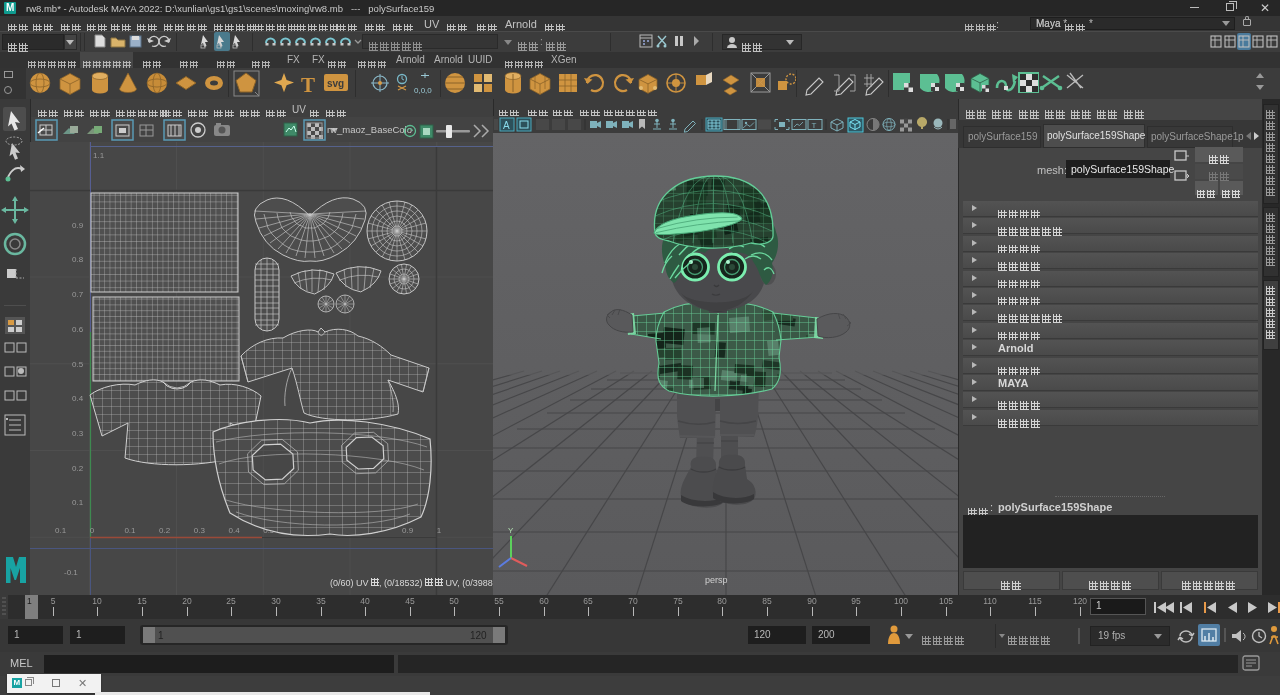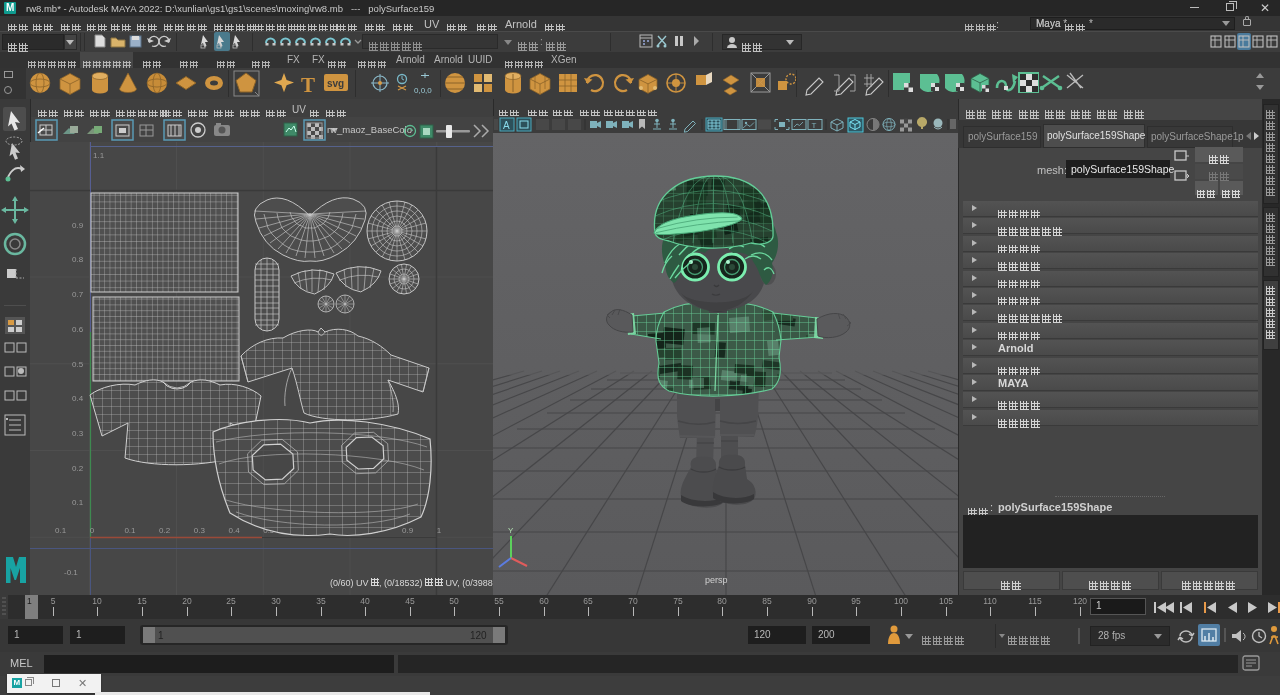--- a/index.html
+++ b/index.html
@@ -1046,21 +1046,21 @@
     <circle cx="8" cy="5" r="3.5" fill="#e09a3c"></circle>
     <path d="M2,20 c0,-8 3,-11 6,-11 c3,0 6,3 6,11 z" fill="#e09a3c"></path>
   </svg>
 <div class="abs" style="left:905px;top:634px;border-left:4px solid transparent;border-right:4px solid transparent;border-top:5px solid #999"></div>
 <div class="abs" style="left:922px;top:631px"><span class="z" style="--c:#9a9a9a;"><i></i><i></i><i></i><i></i></span></div>
 <div class="abs" style="left:995px;top:624px;width:1px;height:24px;background:#2b2b2b"></div>
 <div class="abs" style="left:999px;top:634px;border-left:3.5px solid transparent;border-right:3.5px solid transparent;border-top:4px solid #888"></div>
 <div class="abs" style="left:1008px;top:631px"><span class="z" style="--c:#9a9a9a;"><i></i><i></i><i></i><i></i></span></div>
 <div class="abs" style="left:1078px;top:628px;width:2px;height:16px;background:#555"></div>
 <div class="abs" style="left:1090px;top:626px;width:80px;height:20px;background:#2b2b2b;border:1px solid #222"></div>
-<div class="abs t" style="left:1098px;top:630px;font-size:10px;color:#b0b0b0;">28 fps</div>
+<div class="abs t" style="left:1098px;top:630px;font-size:10px;color:#b0b0b0;">19 fps</div>
 <div class="abs" style="left:1154px;top:634px;border-left:4px solid transparent;border-right:4px solid transparent;border-top:5px solid #999"></div>
 <svg class="abs" style="left:1176px;top:626px" width="20" height="20">
     <path d="M4,10 a6,5 0 0 1 12,0 m0,0 l2,-3 m-2,3 l-3,-2 M16,11 a6,5 0 0 1 -12,0 m0,0 l-2,3 m2,-3 l3,2" fill="none" stroke="#c0c0c0" stroke-width="1.5"></path>
   </svg>
 <div class="abs" style="left:1198px;top:624px;width:22px;height:22px;background:#517ea4;border-radius:2px"></div>
 <svg class="abs" style="left:1198px;top:624px" width="22" height="22">
     <rect x="4" y="5" width="14" height="12" fill="none" stroke="#dce8f0" stroke-width="1.3"></rect>
     <path d="M7,17 v-5 m4,5 v-8 m4,8 v-4" stroke="#dce8f0" stroke-width="1.5"></path>
   </svg>
 <div class="abs" style="left:1224px;top:628px;width:2px;height:14px;background:#555"></div>

